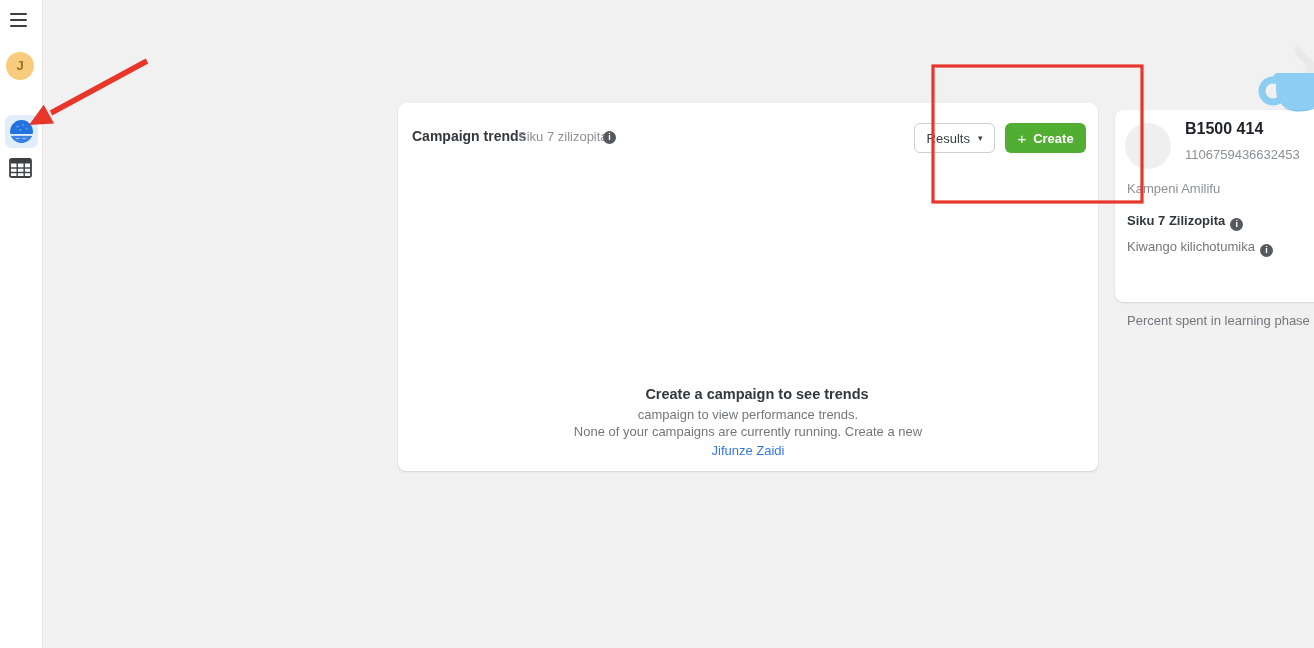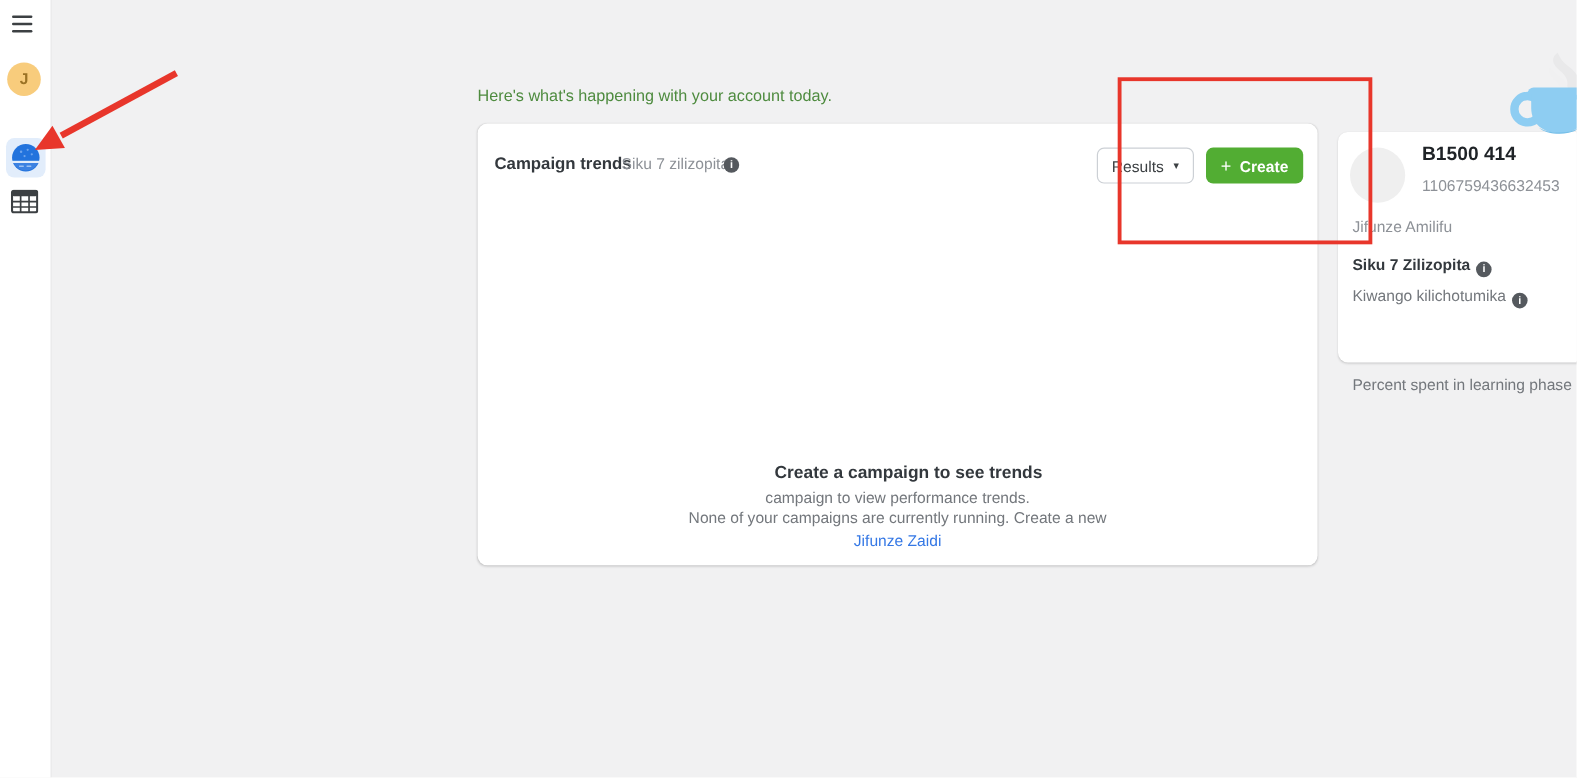--- a/index.html
+++ b/index.html
@@ -148,21 +148,20 @@
         <rect x="1" y="1" width="21" height="18" rx="1.5" fill="none" stroke="#3c4043" stroke-width="1.8"></rect>
         <rect x="1" y="1" width="21" height="4.6" rx="1.5" fill="#3c4043"></rect>
         <line x1="8.2" y1="5" x2="8.2" y2="19" stroke="#3c4043" stroke-width="1.4"></line>
         <line x1="15.2" y1="5" x2="15.2" y2="19" stroke="#3c4043" stroke-width="1.4"></line>
         <line x1="1" y1="10" x2="22" y2="10" stroke="#3c4043" stroke-width="1.4"></line>
         <line x1="1" y1="14.5" x2="22" y2="14.5" stroke="#3c4043" stroke-width="1.4"></line>
       </svg>
     </div>
   </aside>
 
-  <p class="greeting-sub">Here's what's happening with your account today.</p>
 
   <section class="trends-card">
     <span class="ct-title">Campaign trends</span>
     <span class="ct-range">Siku 7 zilizopita</span>
     <span class="ct-info info-dot">i</span>
 
     <button class="results-btn">
       <span>Results</span>
       <span class="caret">▾</span>
     </button>
@@ -177,21 +176,21 @@
       <p class="empty-line">campaign to view performance trends.</p>
       <p class="empty-line">None of your campaigns are currently running. Create a new</p>
       <a class="empty-link">Jifunze Zaidi</a>
     </div>
   </section>
 
   <aside class="account-card">
     <div class="acct-avatar"></div>
     <div class="acct-name">B1500 414</div>
     <div class="acct-id">1106759436632453</div>
-    <div class="acct-status">Jifunze Amilifu</div>
+    <div class="acct-status">Kampeni Amilifu</div>
 
     <div class="metric m0">
       <span>Siku 7 Zilizopita</span><span class="info-dot">i</span>
     </div>
     <div class="metric m1">
       <span>Kiwango kilichotumika</span><span class="info-dot">i</span>
     </div>
     <div class="metric m2">
       <span>Percent spent in learning phase</span>
     </div>

